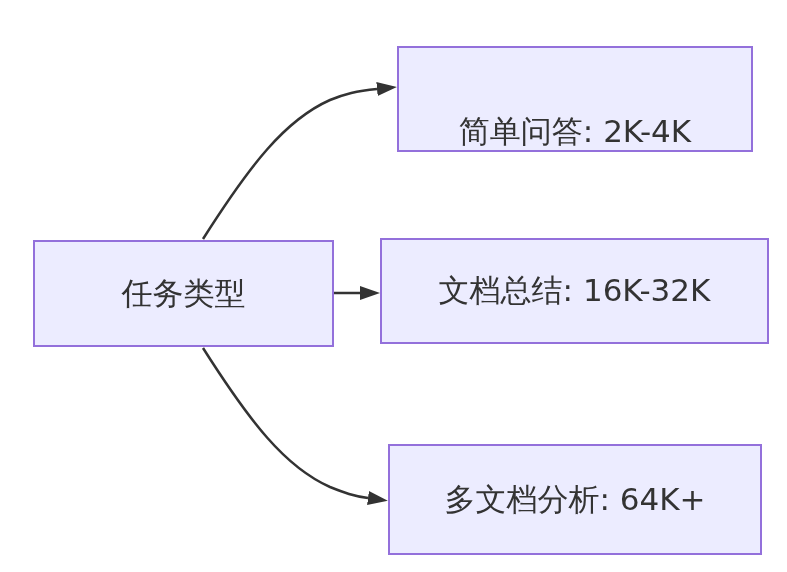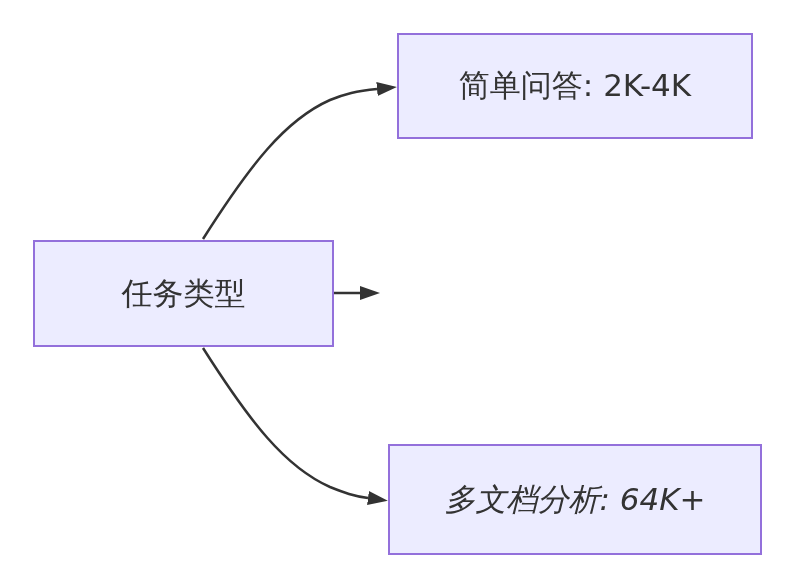--- a/index.html
+++ b/index.html
@@ -43,23 +43,23 @@
     display: flex;
     align-items: center;
     justify-content: center;
     color: var(--text-color, #333333);
     font-size: 31px;
     line-height: 1.2;
     white-space: nowrap;
     text-align: center;
   }
   #node-task-type   { left: 33px;  top: 240px; width: 301px; height: 107px; }
-  #node-simple-qa   { left: 397px; top: 33px;  width: 356px; height: 106px; }
+  #node-simple-qa   { left: 397px; top: 46px;  width: 356px; height: 106px; align-items: flex-end; }
   #node-doc-summary { left: 380px; top: 238px; width: 389px; height: 106px; }
-  #node-multi-doc   { left: 388px; top: 444px; width: 374px; height: 111px; font-style: italic; }
+  #node-multi-doc   { left: 388px; top: 444px; width: 374px; height: 111px; }
 </style>
 </head>
 <body>
 
 <div class="canvas">
 
   <svg class="edge-layer" width="787" height="572" viewBox="0 0 787 572" aria-hidden="true">
     <defs>
       <marker id="arrow" markerUnits="userSpaceOnUse" markerWidth="20" markerHeight="14" refX="0" refY="7" orient="auto">
         <path class="arrowhead" d="M0,0 L20,7 L0,14 Z"></path>
@@ -71,18 +71,21 @@
   </svg>
 
   <div class="node" id="node-task-type">
     <span>任务类型</span>
   </div>
 
   <div class="node" id="node-simple-qa">
     <span>简单问答: 2K-4K</span>
   </div>
 
+  <div class="node" id="node-doc-summary">
+    <span>文档总结: 16K-32K</span>
+  </div>
 
   <div class="node" id="node-multi-doc">
     <span>多文档分析: 64K+</span>
   </div>
 
 </div>
 
 </body></html>

